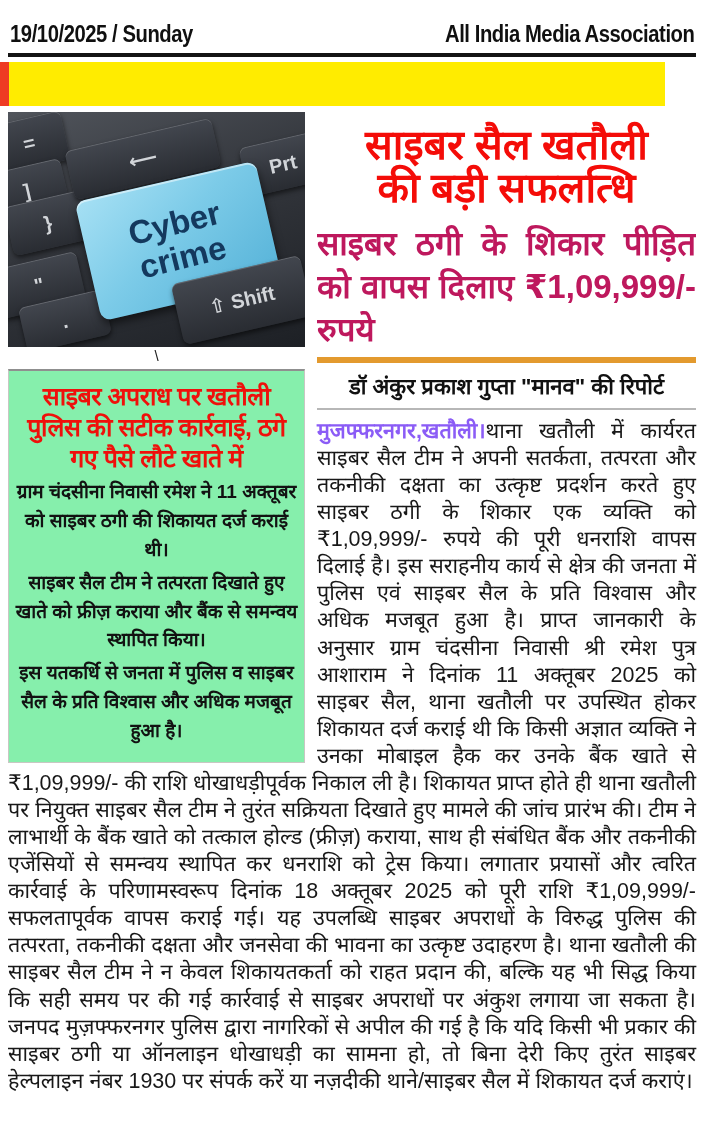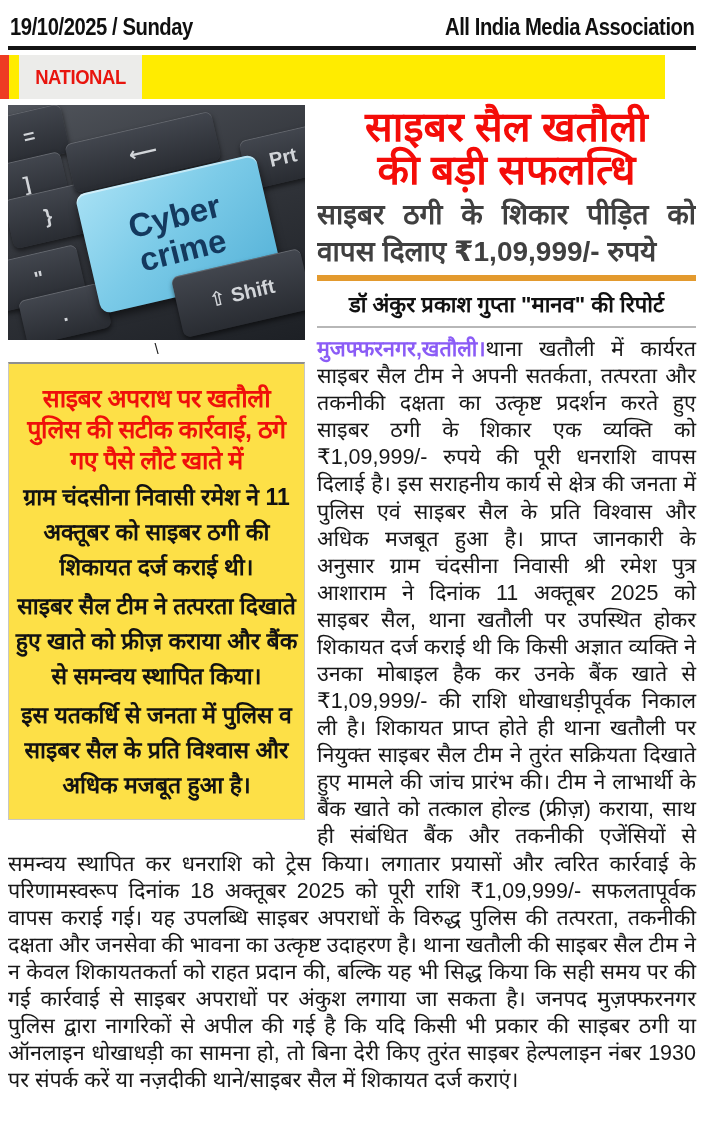--- a/index.html
+++ b/index.html
@@ -2,21 +2,21 @@
 <html><head>
 <meta charset="utf-8">
 <style>
   html,body{margin:0;padding:0;}
   body{
     width:704px;height:1146px;overflow:hidden;background:#ffffff;
     font-family:"Liberation Sans","DejaVu Sans",sans-serif;color:#161616;
   }
   .page{padding:0 8px;}
   
-  .masthead{display:flex;justify-content:space-between;align-items:flex-end;padding:14px 2px 3px 2px;}
+  .masthead{display:flex;justify-content:space-between;align-items:flex-end;padding:21px 2px 3px 2px;}
   .mast-txt{font-size:23px;font-weight:bold;color:#101010;letter-spacing:-0.5px;}
   .cond{display:inline-block;transform:scaleX(0.88);}
   .cond.left{transform-origin:left center;}
   .cond.right{transform-origin:right center;}
   .rule{height:4px;background:#141414;margin-top:2px;}
   
   .band{position:relative;margin:5px 0 0 -8px;width:665px;height:44px;background:#ffec00;display:flex;align-items:stretch;}
   .redstrip{width:9px;background:#ee3b23;}
   .yspacer{width:10px;}
   .badge{background:#ececea;display:flex;align-items:center;justify-content:center;padding:0 10px;margin-right:2px;}
@@ -38,27 +38,27 @@
   .k-qt{left:-12px;top:148px;width:86px;height:50px;}
   .k-dot{left:14px;top:186px;width:86px;height:46px;}
   .k-bs{left:60px;top:22px;width:150px;height:50px;}
   .k-prt{left:235px;top:27px;width:80px;height:50px;}
   .k-shift{left:168px;top:157px;width:132px;height:62px;}
   .key.blue{left:78px;top:68px;width:185px;height:122px;border-radius:10px;
     background:linear-gradient(145deg,#a6e0f4 0%,#7ccbe8 45%,#55b2d8 100%);
     box-shadow:inset 0 2px 0 rgba(255,255,255,.5),0 5px 8px rgba(0,0,0,.55);}
   .blabel{color:#14395e;font-size:33px;font-weight:bold;line-height:1.05;text-align:center;transform:rotate(-1deg);}
   .caption{height:22px;text-align:center;font-size:15px;color:#222;}
-  .graybox{background:#fde047;border:1px solid #c8c7c3;border-top:2px solid #8f8f8f;padding:19px 6px 16px 6px;}
+  .graybox{background:#86efac;border:1px solid #c8c7c3;border-top:2px solid #8f8f8f;padding:10px 6px 16px 6px;}
   .boxhead{color:#ef100b;font-weight:bold;font-size:25px;line-height:1.24;text-align:center;letter-spacing:-0.5px;}
-  .boxpar{color:#121212;font-weight:bold;font-size:23px;line-height:1.52;text-align:center;margin-top:4px;}
+  .boxpar{color:#121212;font-weight:bold;font-size:19px;line-height:1.52;text-align:center;margin-top:4px;}
   
-  .headblock{overflow:hidden;padding-top:7px;}
+  .headblock{overflow:hidden;padding-top:18px;}
   .head-red{color:#f40c08;font-weight:bold;font-size:41px;line-height:1.04;text-align:center;}
-  .head-black{color:#404040;font-weight:bold;font-size:28px;line-height:1.3;text-align:justify;margin-top:6px;}
+  .head-black{color:#be185d;font-weight:bold;font-size:33px;line-height:1.3;text-align:justify;margin-top:14px;}
   .orangebar{overflow:hidden;height:6px;background:#e39a2e;margin-top:5px;}
   .reporter{overflow:hidden;font-weight:bold;font-size:22px;color:#111;text-align:center;
     padding:7px 0 8px 0;border-bottom:2px solid #b7b7b7;}
   
   .bodytext{font-size:21.5px;line-height:1.26;text-align:justify;color:#181818;margin:8px 0 0 0;}
   .lead{color:#8b5cf6;font-weight:bold;}
 </style>
 </head>
 <body>
 
@@ -66,23 +66,20 @@
 
   <div class="masthead">
     <span class="mast-txt cond left">19/10/2025 / Sunday</span>
     <span class="mast-txt cond right">All India Media Association</span>
   </div>
   <div class="rule"></div>
 
   <div class="band">
     <span class="redstrip"></span>
     <span class="yspacer"></span>
-    <span class="badge nat">
-      <span class="badge-label cond">NATIONAL</span>
-    </span>
   </div>
 
   <div class="content">
 
     <div class="leftcol">
       <div class="photo">
         <div class="key k-eq">
             <span class="klabel">=</span>
           </div>
         <div class="key k-br">

